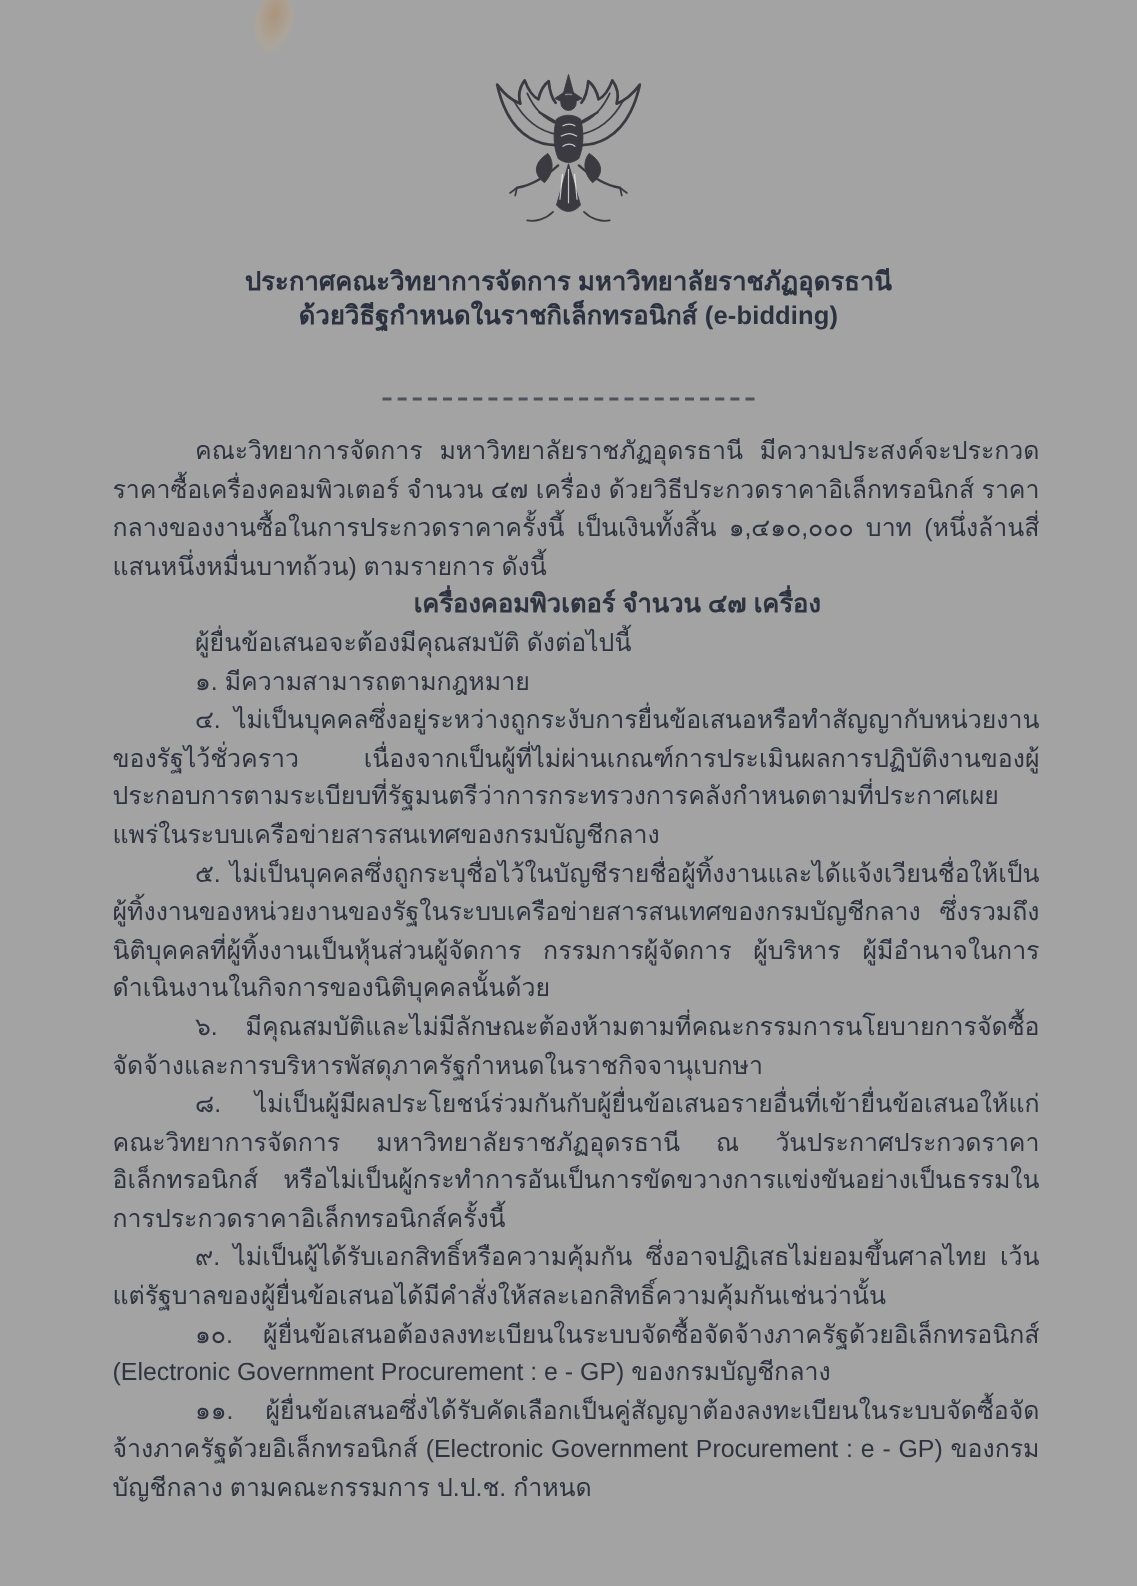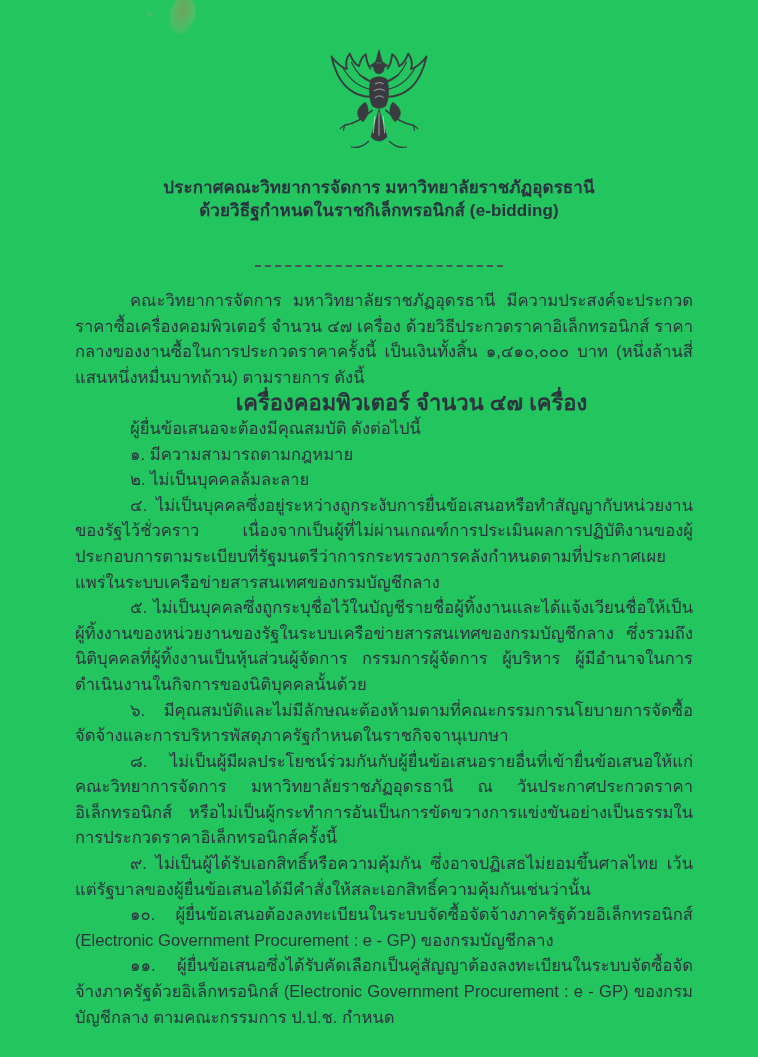--- a/index.html
+++ b/index.html
@@ -3,21 +3,21 @@
 <meta charset="utf-8">
 <style>
   html, body { margin: 0; padding: 0; background: #888; }
   * { box-sizing: border-box; }
 
   .page {
     position: relative;
     width: 758px;
     height: 1057px;
     margin: 0 auto;
-    background: #22c55e;
+    background: #a3a3a3;
     font-family: "Liberation Sans", sans-serif;
     color: #2e3340;
     overflow: hidden;
   }
 
   
   .stain {
     position: absolute;
     left: 170px; top: -4px;
     width: 26px; height: 40px;
@@ -71,21 +71,21 @@
     line-height: 25.6px;
     text-align: justify;
   }
 
   .content p { margin: 0; text-indent: 55px; }
 
   .item-heading {
     margin: 8px 0 17px 0;
     text-align: center;
     font-weight: bold;
-    font-size: 22px;
+    font-size: 17px;
     line-height: 25.6px;
     text-indent: 0;
   }
 </style>
 </head>
 <body>
 
 <div class="page">
 
   <div class="stain"></div>
@@ -144,21 +144,20 @@
     <div>ด้วยวิธีฐกำหนดในราชกิเล็กทรอนิกส์ (e-bidding)</div>
   </div>
 
   <div class="separator"></div>
 
   <div class="content">
     <p>คณะวิทยาการจัดการ มหาวิทยาลัยราชภัฏอุดรธานี มีความประสงค์จะประกวดราคาซื้อเครื่องคอมพิวเตอร์ จำนวน ๔๗ เครื่อง ด้วยวิธีประกวดราคาอิเล็กทรอนิกส์ ราคากลางของงานซื้อในการประกวดราคาครั้งนี้ เป็นเงินทั้งสิ้น ๑,๔๑๐,๐๐๐ บาท (หนึ่งล้านสี่แสนหนึ่งหมื่นบาทถ้วน) ตามรายการ ดังนี้</p>
     <p class="item-heading">เครื่องคอมพิวเตอร์ จำนวน ๔๗ เครื่อง</p>
     <p>ผู้ยื่นข้อเสนอจะต้องมีคุณสมบัติ ดังต่อไปนี้</p>
     <p>๑. มีความสามารถตามกฎหมาย</p>
-    <p>๒. ไม่เป็นบุคคลล้มละลาย</p>
     <p>๔. ไม่เป็นบุคคลซึ่งอยู่ระหว่างถูกระงับการยื่นข้อเสนอหรือทำสัญญากับหน่วยงานของรัฐไว้ชั่วคราว เนื่องจากเป็นผู้ที่ไม่ผ่านเกณฑ์การประเมินผลการปฏิบัติงานของผู้ประกอบการตามระเบียบที่รัฐมนตรีว่าการกระทรวงการคลังกำหนดตามที่ประกาศเผยแพร่ในระบบเครือข่ายสารสนเทศของกรมบัญชีกลาง</p>
     <p>๕. ไม่เป็นบุคคลซึ่งถูกระบุชื่อไว้ในบัญชีรายชื่อผู้ทิ้งงานและได้แจ้งเวียนชื่อให้เป็นผู้ทิ้งงานของหน่วยงานของรัฐในระบบเครือข่ายสารสนเทศของกรมบัญชีกลาง ซึ่งรวมถึงนิติบุคคลที่ผู้ทิ้งงานเป็นหุ้นส่วนผู้จัดการ กรรมการผู้จัดการ ผู้บริหาร ผู้มีอำนาจในการดำเนินงานในกิจการของนิติบุคคลนั้นด้วย</p>
     <p>๖. มีคุณสมบัติและไม่มีลักษณะต้องห้ามตามที่คณะกรรมการนโยบายการจัดซื้อจัดจ้างและการบริหารพัสดุภาครัฐกำหนดในราชกิจจานุเบกษา</p>
     <p>๘. ไม่เป็นผู้มีผลประโยชน์ร่วมกันกับผู้ยื่นข้อเสนอรายอื่นที่เข้ายื่นข้อเสนอให้แก่คณะวิทยาการจัดการ มหาวิทยาลัยราชภัฏอุดรธานี ณ วันประกาศประกวดราคาอิเล็กทรอนิกส์ หรือไม่เป็นผู้กระทำการอันเป็นการขัดขวางการแข่งขันอย่างเป็นธรรมในการประกวดราคาอิเล็กทรอนิกส์ครั้งนี้</p>
     <p>๙. ไม่เป็นผู้ได้รับเอกสิทธิ์หรือความคุ้มกัน ซึ่งอาจปฏิเสธไม่ยอมขึ้นศาลไทย เว้นแต่รัฐบาลของผู้ยื่นข้อเสนอได้มีคำสั่งให้สละเอกสิทธิ์ความคุ้มกันเช่นว่านั้น</p>
     <p>๑๐. ผู้ยื่นข้อเสนอต้องลงทะเบียนในระบบจัดซื้อจัดจ้างภาครัฐด้วยอิเล็กทรอนิกส์ (Electronic Government Procurement : e - GP) ของกรมบัญชีกลาง</p>
     <p>๑๑. ผู้ยื่นข้อเสนอซึ่งได้รับคัดเลือกเป็นคู่สัญญาต้องลงทะเบียนในระบบจัดซื้อจัดจ้างภาครัฐด้วยอิเล็กทรอนิกส์ (Electronic Government Procurement : e - GP) ของกรมบัญชีกลาง ตามคณะกรรมการ ป.ป.ช. กำหนด</p>
   </div>
 
 </div>

